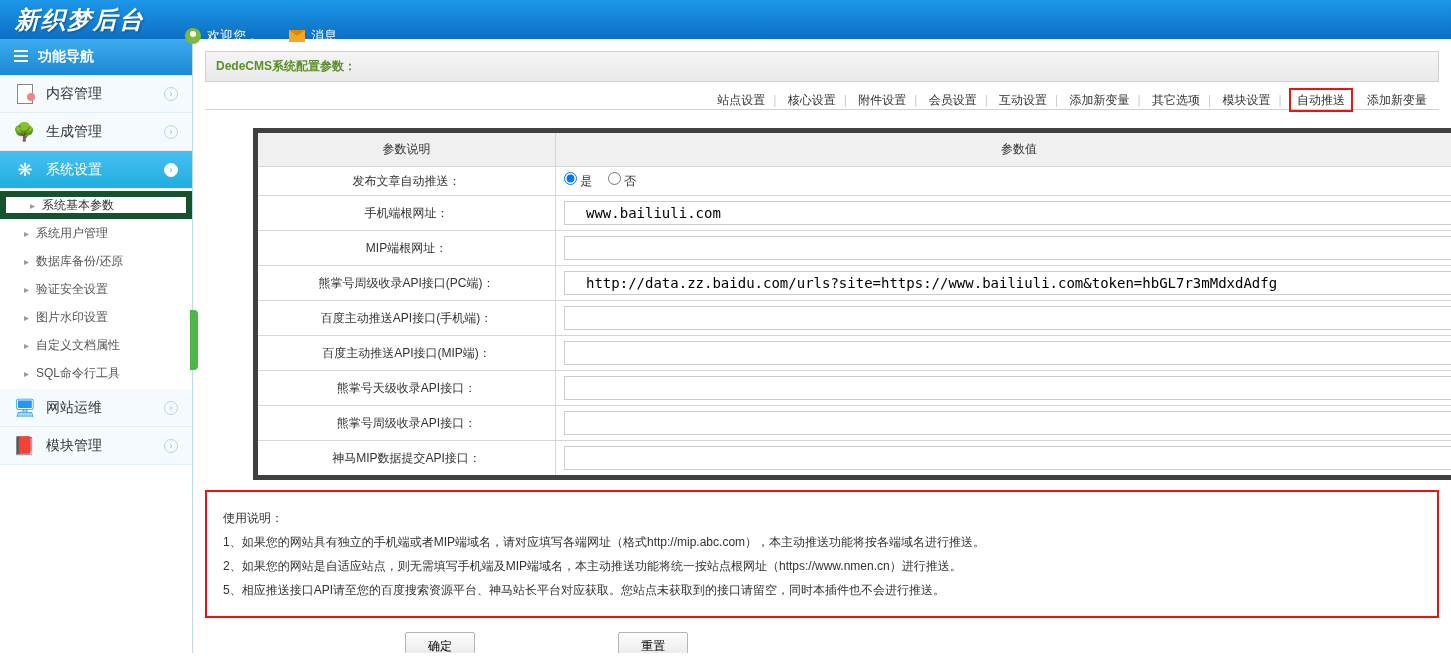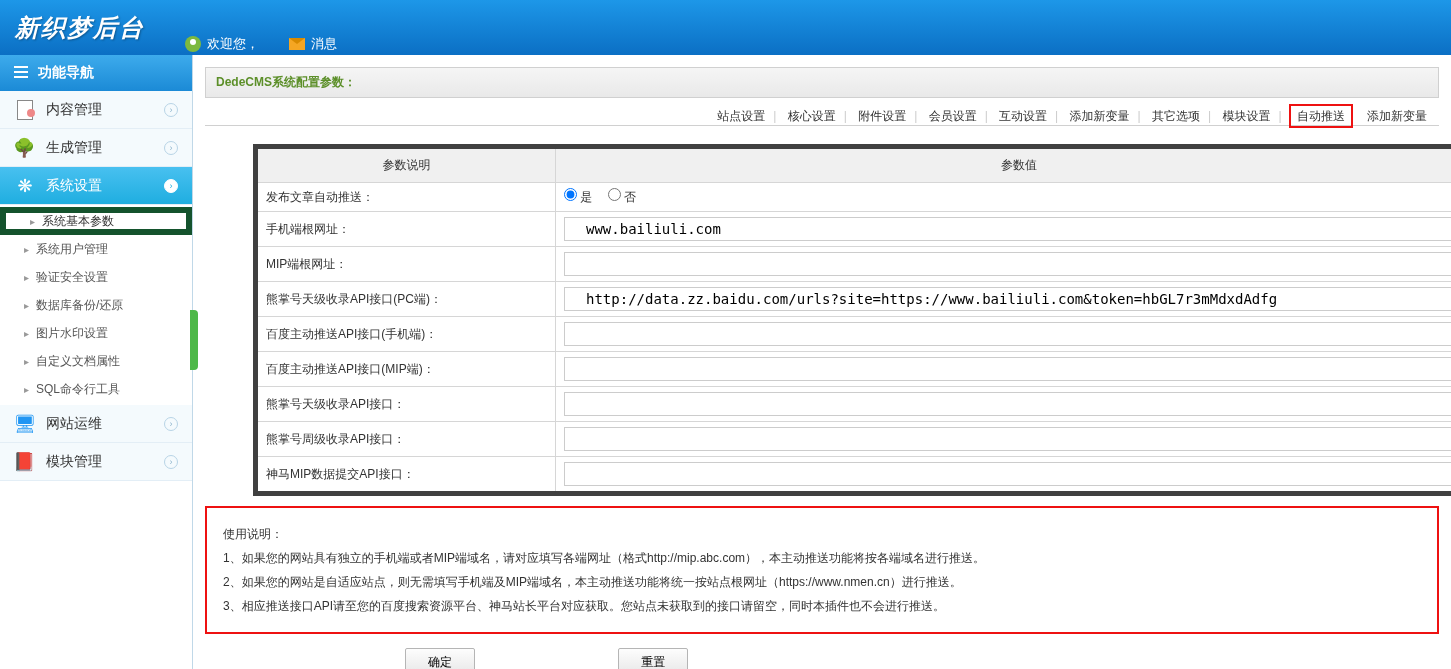--- a/index.html
+++ b/index.html
@@ -1,19 +1,19 @@
 <!DOCTYPE html>
 <html><head>
   <meta charset="utf-8">
   <style>
     * { margin: 0; padding: 0; box-sizing: border-box; }
     body { font-family: "Microsoft YaHei", Arial, sans-serif; font-size: 12px; color: #333; background: #fff; }
     
     .header {
-      height: 55px;
+      height: 39px;
       background: linear-gradient(to bottom, #1d97e8, #0b6fc4);
       display: flex;
       align-items: center;
       padding: 0 15px;
       color: #fff;
     }
     .logo {
       font-size: 24px;
       font-weight: bold;
       font-style: italic;
@@ -120,21 +120,21 @@
       padding: 8px;
       font-weight: normal;
       text-align: center;
       font-size: 12px;
     }
     .params-table td {
       border: 1px solid #d6d6d6;
       padding: 5px 8px;
       font-size: 12px;
     }
-    .params-table td.label { text-align: left; width: 300px; }
+    .params-table td.label { text-align: center; width: 300px; }
     .params-table td.value input[type="text"] {
       width: 98%;
       border: 1px solid #ccc;
       padding: 3px 21px;
       font-size: 14px;
       font-family: monospace;
     }
     .radio-group label { margin-right: 12px; }
     
     .info-box {
@@ -206,22 +206,22 @@
 
     <div class="nav-item active">
       <span class="nav-icon icon-gear">❋</span>
       <span>系统设置</span>
       <span class="arrow">›</span>
     </div>
 
     <div class="sub-nav">
       <div class="sub-nav-item highlighted">系统基本参数</div>
       <div class="sub-nav-item">系统用户管理</div>
+      <div class="sub-nav-item">数据库备份/还原</div>
       <div class="sub-nav-item">验证安全设置</div>
-      <div class="sub-nav-item">数据库备份/还原</div>
       <div class="sub-nav-item">图片水印设置</div>
       <div class="sub-nav-item">自定义文档属性</div>
       <div class="sub-nav-item">SQL命令行工具</div>
     </div>
 
     <div class="nav-item">
       <span class="nav-icon icon-monitor">🖥</span>
       <span>网站运维</span>
       <span class="arrow">›</span>
     </div>
@@ -266,21 +266,21 @@
       </tr>
       <tr>
         <td class="label">手机端根网址：</td>
         <td class="value"><input type="text" value="www.bailiuli.com" style=""></td>
       </tr>
       <tr>
         <td class="label">MIP端根网址：</td>
         <td class="value"><input type="text" value="" style=""></td>
       </tr>
       <tr>
-        <td class="label">熊掌号天级收录API接口(PC端)：</td>
+        <td class="label">熊掌号周级收录API接口(PC端)：</td>
         <td class="value"><input type="text" value="http://data.zz.baidu.com/urls?site=https://www.bailiuli.com&amp;token=hbGL7r3mMdxdAdfg" style=""></td>
       </tr>
       <tr>
         <td class="label">百度主动推送API接口(手机端)：</td>
         <td class="value"><input type="text" value="" style=""></td>
       </tr>
       <tr>
         <td class="label">百度主动推送API接口(MIP端)：</td>
         <td class="value"><input type="text" value="" style=""></td>
       </tr>
@@ -296,21 +296,21 @@
         <td class="label">神马MIP数据提交API接口：</td>
         <td class="value"><input type="text" value="" style=""></td>
       </tr>
     </tbody>
       </table>
 
     <div class="info-box">
       <div>使用说明：</div>
       <div>1、如果您的网站具有独立的手机端或者MIP端域名，请对应填写各端网址（格式http://mip.abc.com），本主动推送功能将按各端域名进行推送。</div>
       <div>2、如果您的网站是自适应站点，则无需填写手机端及MIP端域名，本主动推送功能将统一按站点根网址（https://www.nmen.cn）进行推送。</div>
-      <div>3、相应推送接口API请至您的百度搜索资源平台、神马站长平台对应获取。您站点未获取到的接口请留空，同时本插件也不会进行推送。</div>
+      <div>5、相应推送接口API请至您的百度搜索资源平台、神马站长平台对应获取。您站点未获取到的接口请留空，同时本插件也不会进行推送。</div>
     </div>
 
     <div class="btn-row">
       <button class="btn">确定</button>
       <button class="btn">重置</button>
     </div>
   </div>
 </div>
 
 </body></html>

